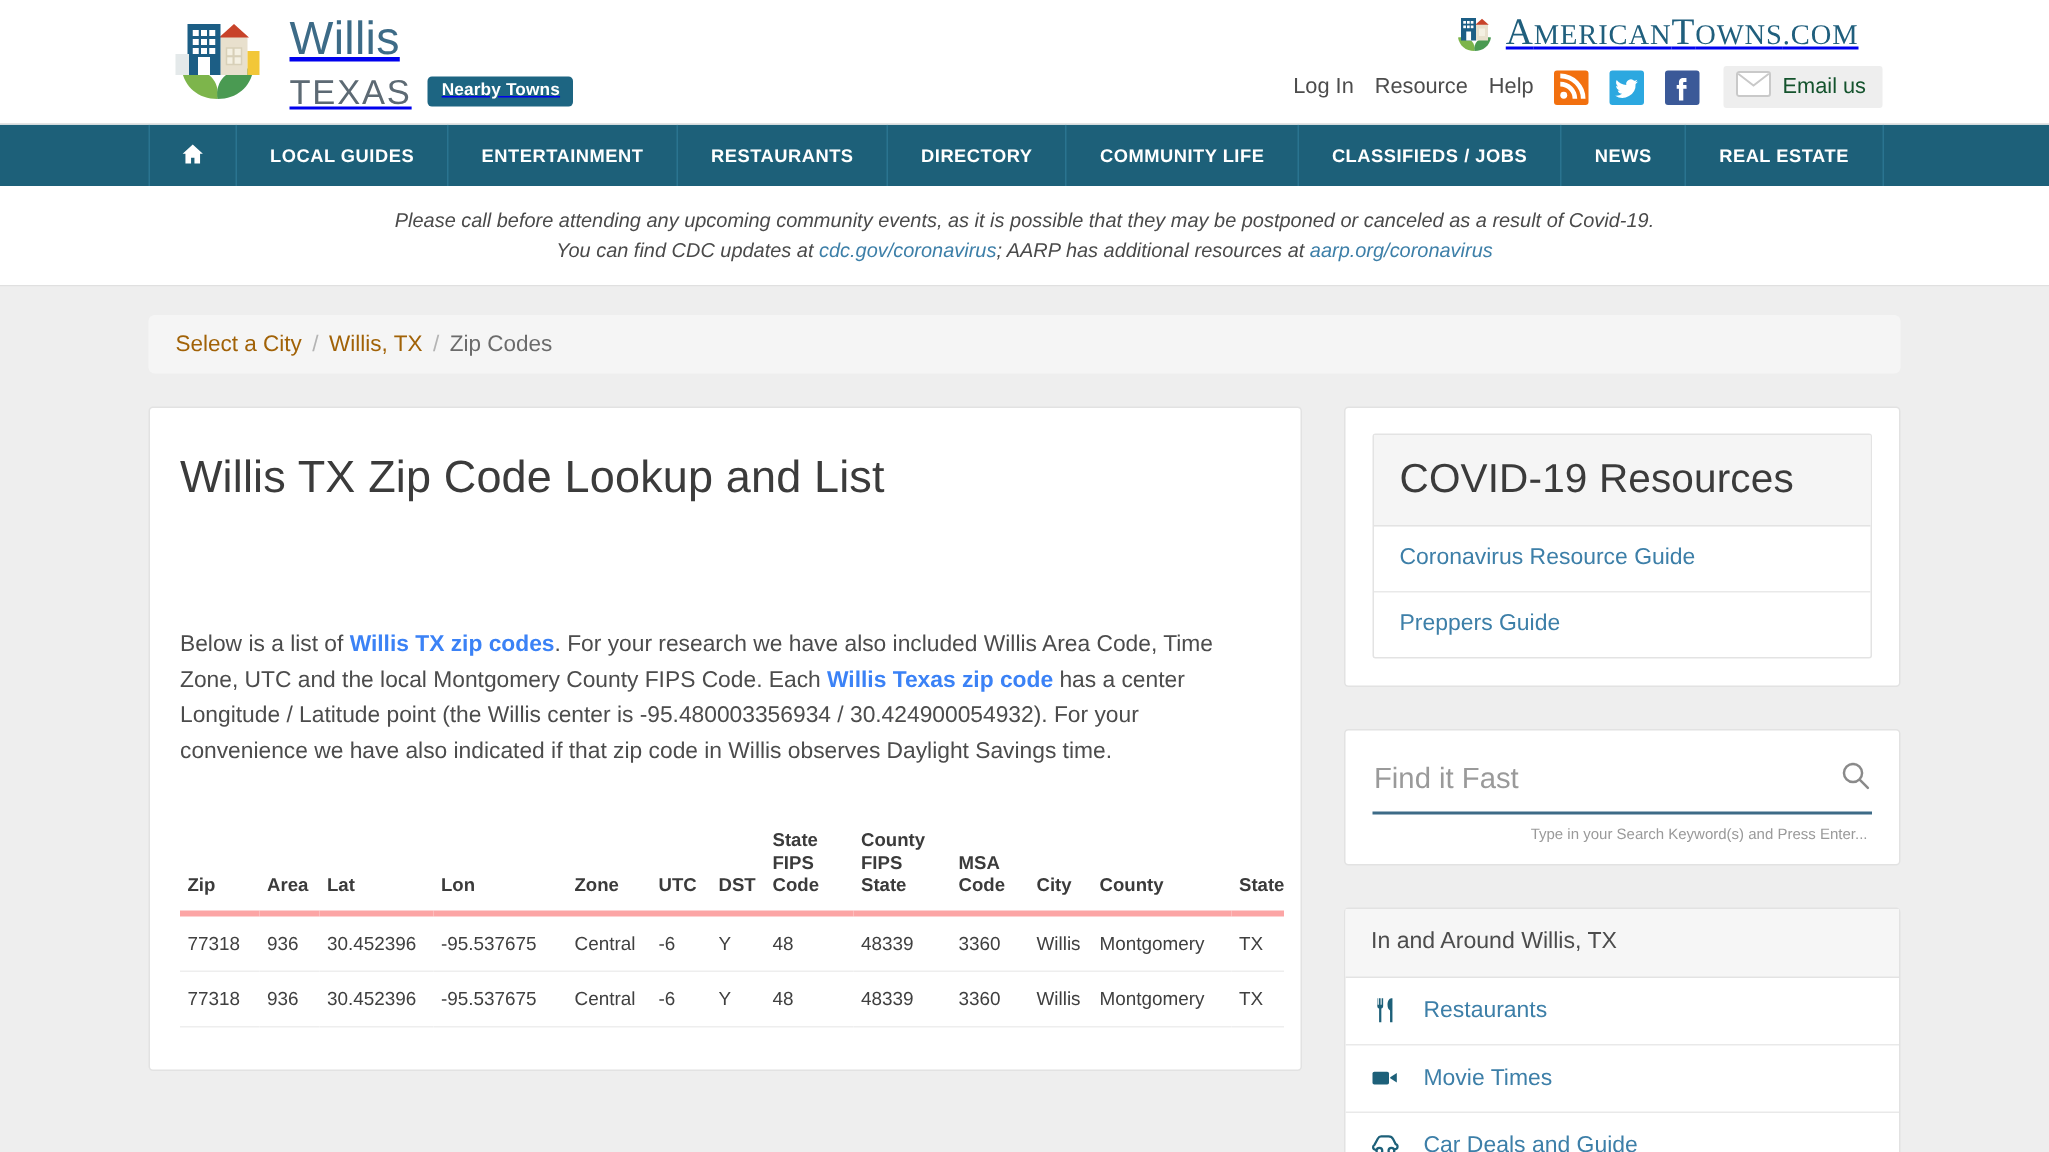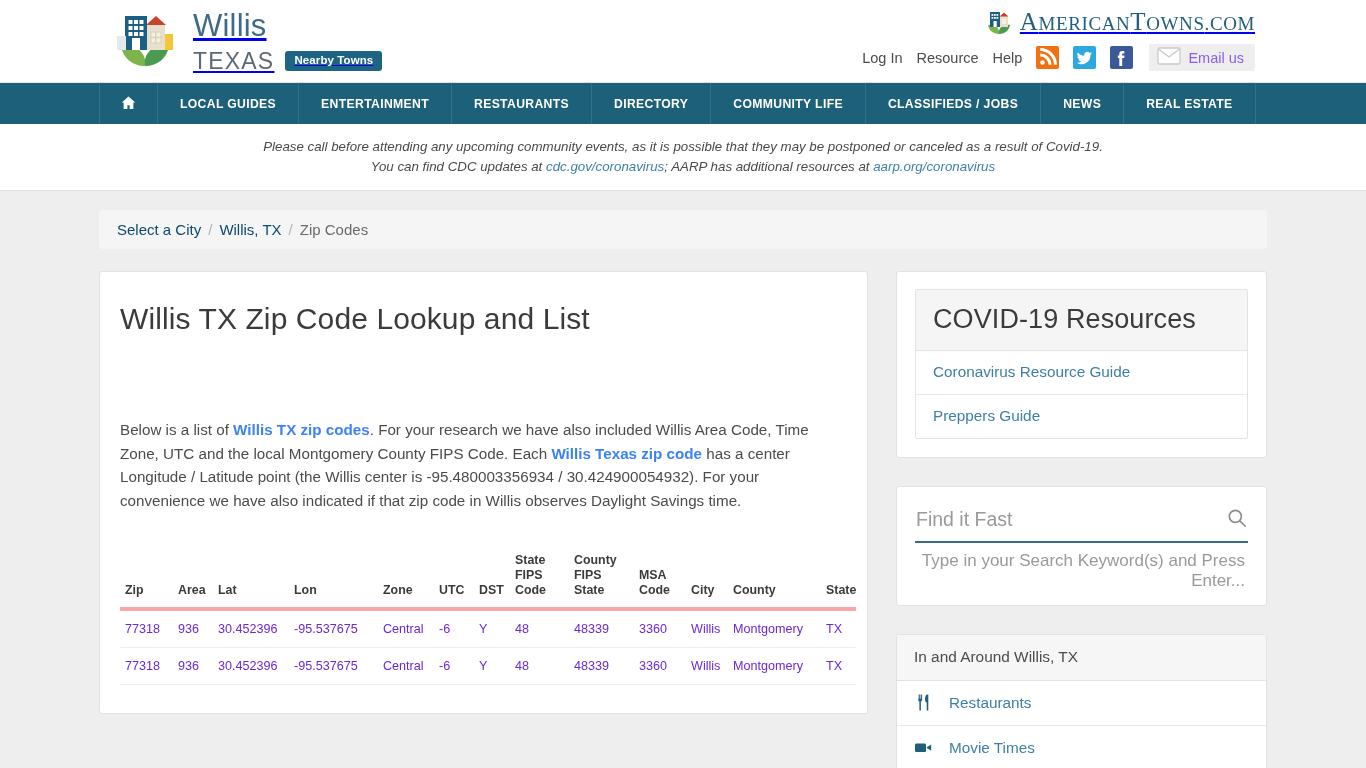--- a/index.html
+++ b/index.html
@@ -36,21 +36,21 @@
   .city-state {
     font-size: 23px; color: #5d6a74; letter-spacing: 1.2px; font-weight: 400;
   }
   .nearby-badge {
     margin-left: 11px; background: #1d6582; color: #fff;
     font-size: 11.5px; font-weight: bold; padding: 4px 9px 5px;
     border-radius: 3px; letter-spacing: .1px; white-space: nowrap;
   }
 
   .at-brand {
-    position: absolute; right: 12px; top: 7px;
+    position: absolute; right: 28px; top: 7px;
     display: flex; align-items: center;
   }
   .at-logo { width: 30px; height: 30px; }
   .at-wordmark {
     font-family: "Liberation Serif", serif;
     font-size: 25px; color: #205f7d; letter-spacing: .6px;
     margin-left: 6px; white-space: nowrap;
   }
   .at-wordmark .sm  { font-size: 19px; }
 
@@ -61,21 +61,21 @@
   .hdr-link { font-size: 14.5px; color: #4c4c4c; text-decoration: none; }
   .soc { width: 23px; height: 23px; border-radius: 2px; display:inline-block; position: relative; }
   .soc-rss { background: #f2700f; }
   .soc-tw  { background: #2ca8e0; }
   .soc-fb  { background: #3b5998; }
   .emailus {
     display: flex; align-items: center; gap: 7px;
     background: #eeeeee; padding: 3px 11px 3px 8px; border-radius: 2px;
     margin-left: 2px; text-decoration: none;
   }
-  .emailus span { font-size: 14.5px; color: #8b5cf6; }
+  .emailus span { font-size: 14.5px; color: #14532d; }
 
   
   .mainnav { background: #1d6079; height: 41px; }
   .nav-inner {
     width: 1168px; margin: 0 auto; height: 41px;
     display: flex; align-items: stretch;
   }
   .nav-item {
     display: flex; align-items: center; justify-content: center;
     color: #ffffff; font-size: 12.2px; font-weight: bold;
@@ -97,21 +97,21 @@
   .covid-notice a { color: #3d7fa8; text-decoration: none; }
 
   
   .page { width: 1168px; margin: 0 auto; padding-top: 19px; }
 
   .breadcrumb {
     background: #f5f5f5; border-radius: 4px;
     padding: 11px 18px; margin-bottom: 22px;
     font-size: 15px;
   }
-  .breadcrumb a { color: #0c4a6e; text-decoration: none; }
+  .breadcrumb a { color: #a16207; text-decoration: none; }
   .breadcrumb .sep { color: #b4b4b4; margin: 0 7px; }
   .breadcrumb .cur { color: #6b6b6b; }
 
   .cols { display: flex; gap: 28px; align-items: flex-start; }
   .col-main { width: 769px; flex: 0 0 769px; }
   .col-side { width: 371px; flex: 0 0 371px; }
 
   .card {
     background: #ffffff; border: 1px solid #e2e2e2;
     border-radius: 3px;
@@ -134,21 +134,21 @@
     border-collapse: collapse; width: 736px; margin-top: 35px;
     table-layout: fixed;
   }
   table.zips th {
     font-size: 12.4px; color: #3b3b3b; font-weight: bold;
     text-align: left; vertical-align: bottom;
     padding: 6px 5px 9px 5px; border-bottom: 4px solid #fca5a5;
     line-height: 15px;
   }
   table.zips td {
-    font-size: 12.6px; color: #6d28d9; text-align: left;
+    font-size: 12.6px; color: #404040; text-align: left;
     padding: 11px 5px 11px 5px; border-bottom: 1px solid #eeeeee;
     white-space: nowrap;
   }
   table.zips tr:last-child td { border-bottom: 1px solid #eeeeee; }
   col.c-zip   { width: 53px; }
   col.c-area  { width: 40px; }
   col.c-lat   { width: 76px; }
   col.c-lon   { width: 89px; }
   col.c-zone  { width: 56px; }
   col.c-utc   { width: 40px; }
@@ -187,21 +187,21 @@
     display: flex; align-items: center;
     border-bottom: 2px solid #3d6b87; padding-bottom: 7px;
   }
   .search-input {
     flex: 1; border: none; outline: none; background: transparent;
     font-family: "Liberation Sans", sans-serif;
     font-size: 19.5px; color: #8d8d8d; padding: 3px 1px;
   }
   .search-input::placeholder { color: #9a9a9a; opacity: 1; }
   .search-hint {
-    text-align: right; font-size: 17px; color: #9a9a9a;
+    text-align: right; font-size: 10px; color: #9a9a9a;
     margin-top: 8px; padding-right: 3px;
   }
 
   .around-head {
     background: #f6f6f6; border-bottom: 1px solid #e3e3e3;
     padding: 13px 17px 14px; font-size: 15.4px; color: #4c4c4c;
   }
   .around-item {
     display: flex; align-items: center; gap: 16px;
     padding: 12px 17px 13px;

